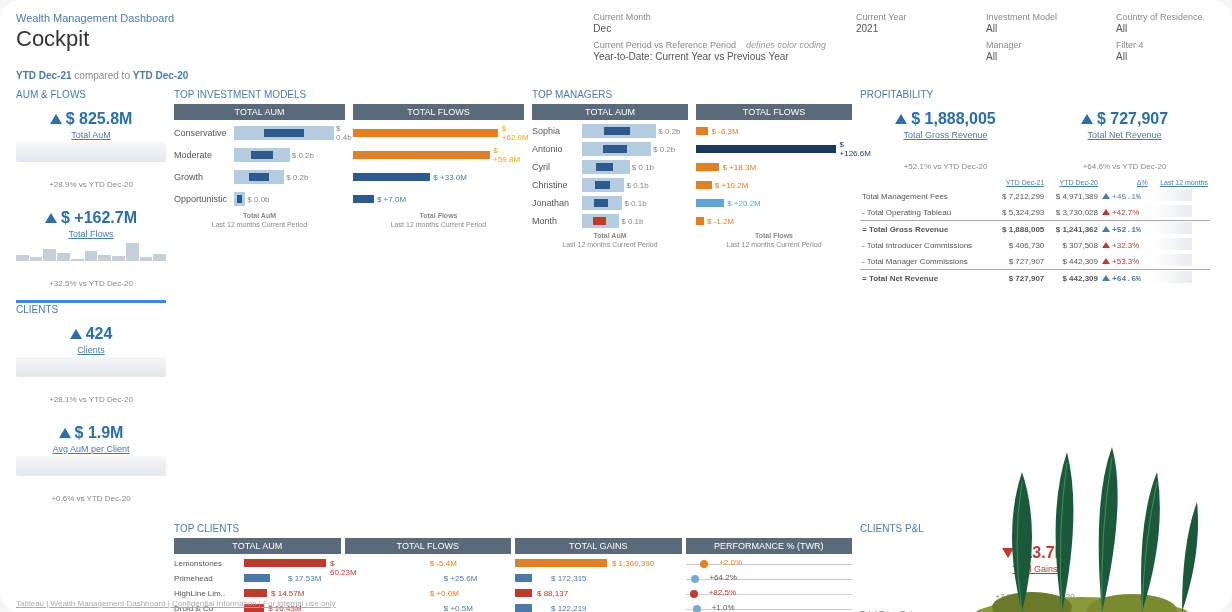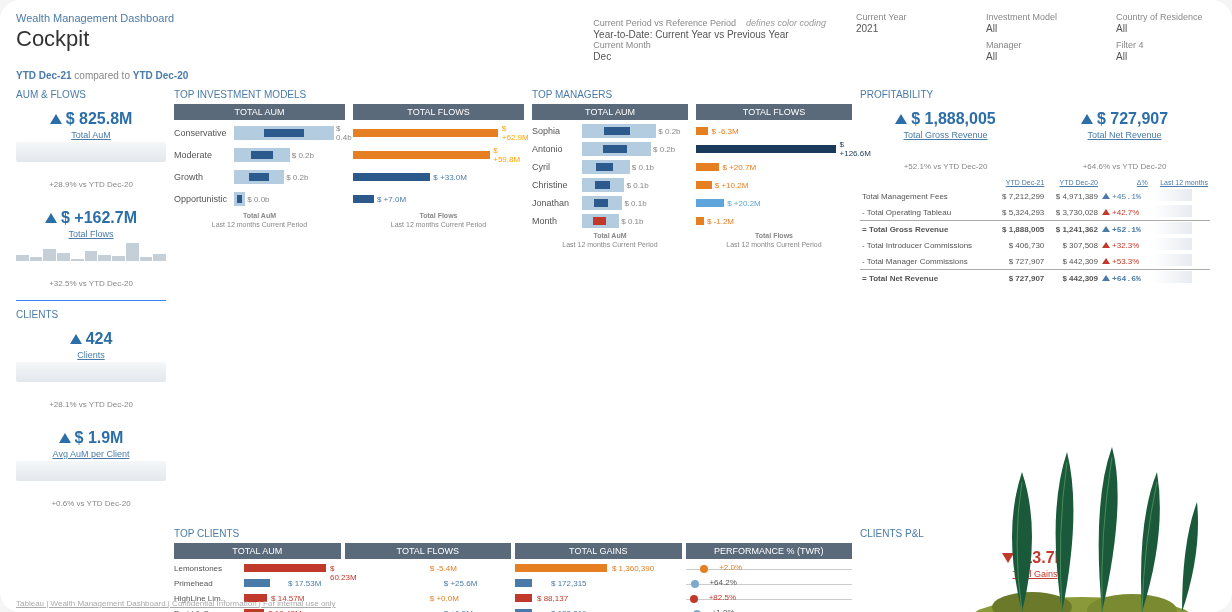--- a/index.html
+++ b/index.html
@@ -58,21 +58,21 @@
     .prof-table td { padding: 1px 2px; }
     .prof-table th { font-size: 7px; color: #888; font-weight: normal; text-align: right; padding: 2px; }
     .prof-table th:first-child { text-align: left; }
     .prof-table .hd-link { color: #4a7ba8; text-decoration: underline; cursor: pointer; }
     .prof-table .num { text-align: right; color: #555; }
     .prof-table .delta-pos { color: #4a7ba8; font-size: 8px; font-family: Liberation Mono, monospace; }
     .prof-table .delta-neg { color: #c0392b; font-size: 8px; }
     .prof-table .bold-row td { font-weight: bold; border-top: 1px solid #aaa; }
     .footer { position: absolute; bottom: 4px; left: 16px; font-size: 8px; color: #aaa; text-decoration: underline; }
     .plant { position: absolute; bottom: -20px; right: 20px; width: 280px; height: 200px; pointer-events: none; }
-    .col-sum .panel + .panel { border-top: 1px solid #3b82f6; padding-top: 8px; }
+    .col-sum .panel + .panel { border-top: 3px solid #3b82f6; padding-top: 1px; }
     .cval { font-size: 8px; margin-left: 2px; }
     .cval.blue { color: #4a7ba8; margin-left: 16px; }
     .cval.red { color: #c0392b; }
     .cval.orange { color: #e67e22; }
     .four-col { display: grid; grid-template-columns: 1fr 1fr 1fr 1fr; gap: 4px; }
     .pnl-list { font-size: 8px; color: #555; }
     .pnl-list div { padding: 2px 0; }
     .spark-mini { width: 40px; height: 12px; background: linear-gradient(to right, transparent, #d0d8e0); display: inline-block; opacity: 0.5; }
     .tri-sm-up { display: inline-block; width: 0; height: 0; border-left: 4px solid transparent; border-right: 4px solid transparent; border-bottom: 6px solid #4a7ba8; margin-right: 2px; }
     .tri-sm-up.neg { border-bottom-color: #c0392b; }
@@ -82,27 +82,27 @@
 
 <div class="dashboard">
 
   <div class="header">
     <div class="header-left">
       <div class="subtitle">Wealth Management Dashboard</div>
       <div class="title">Cockpit</div>
     </div>
     <div class="filters">
       <div>
+        <div class="filter-group">
+          <div class="filter-label">Current Month</div>
+          <div class="filter-value">Dec</div>
+        </div>
         <div class="filter-group" style="margin-top:6px">
           <div class="filter-label"><span>Current Period vs Reference Period</span> &nbsp;&nbsp; <span class="filter-italic">defines color coding</span></div>
           <div class="filter-value">Year-to-Date: Current Year vs Previous Year</div>
-        </div>
-        <div class="filter-group">
-          <div class="filter-label">Current Month</div>
-          <div class="filter-value">Dec</div>
         </div>
       </div>
       <div class="filter-group">
         <div class="filter-label">Current Year</div>
         <div class="filter-value">2021</div>
       </div>
       <div>
         <div class="filter-group">
           <div class="filter-label">Investment Model</div>
           <div class="filter-value">All</div>
@@ -351,21 +351,21 @@
                 </div>
                 <div class="bar-row" style="height:18px">
                   <div class="bar-track">
                     <div class="bar-fg dblue" style="width:90%"></div>
                     <span class="bar-val" style="left:92%;color:#1a3a5c">$ +126.6M</span>
                   </div>
                 </div>
                 <div class="bar-row" style="height:18px">
                   <div class="bar-track">
                     <div class="bar-fg orange" style="width:15%"></div>
-                    <span class="bar-val" style="left:17%;color:#e67e22">$ +20.7M</span>
+                    <span class="bar-val" style="left:17%;color:#e67e22">$ +18.3M</span>
                   </div>
                 </div>
                 <div class="bar-row" style="height:18px">
                   <div class="bar-track">
                     <div class="bar-fg orange" style="width:10%"></div>
                     <span class="bar-val" style="left:12%;color:#e67e22">$ +10.2M</span>
                   </div>
                 </div>
                 <div class="bar-row" style="height:18px">
                   <div class="bar-track">

